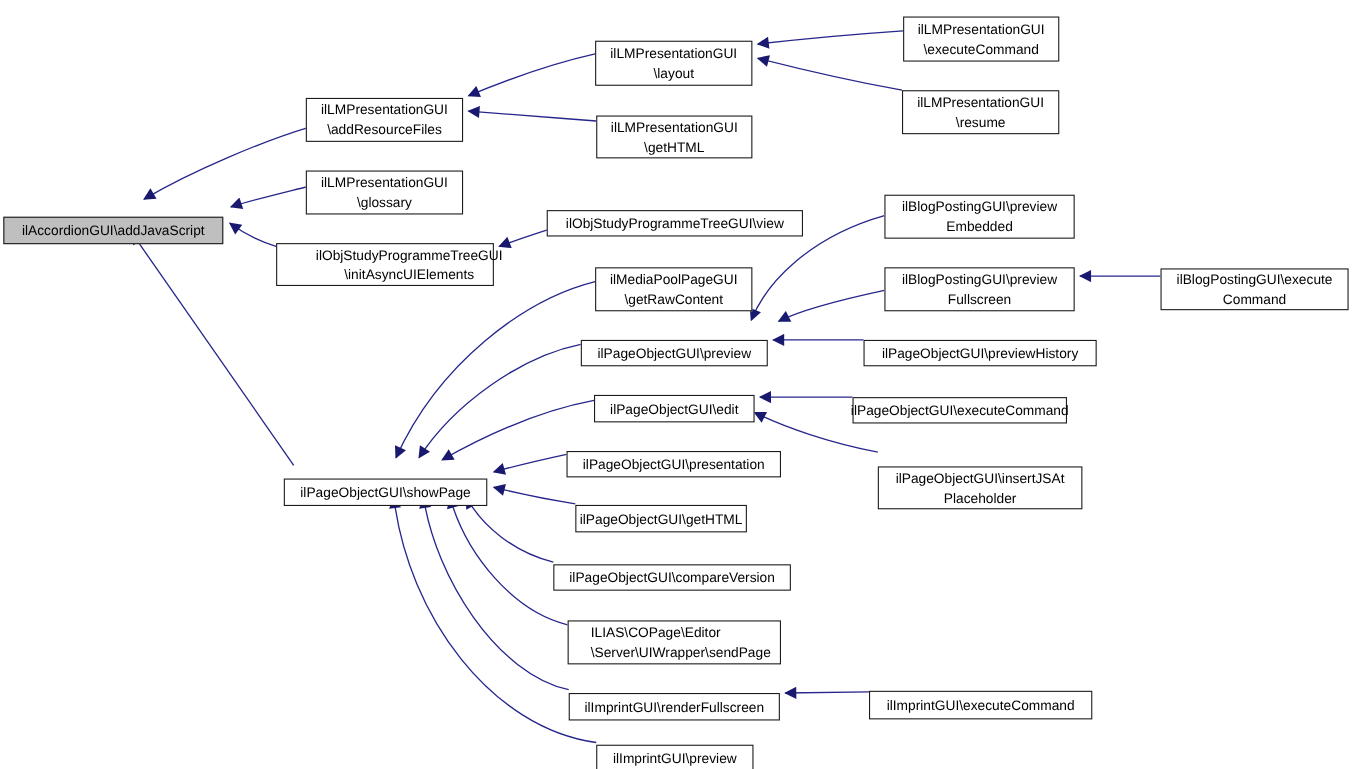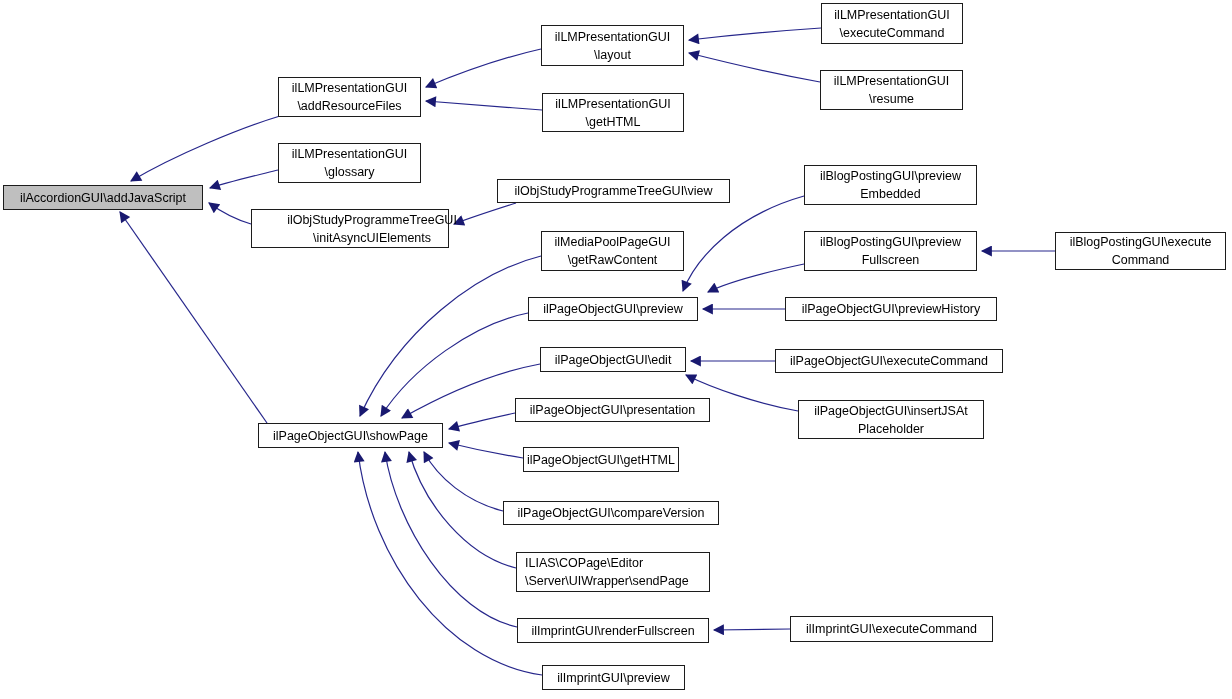--- a/index.html
+++ b/index.html
@@ -21,24 +21,25 @@
     border: 1.4px solid #1c1c1c;
     background: #ffffff;
     display: flex;
     flex-direction: column;
     justify-content: center;
     align-items: center;
     text-align: center;
     line-height: 18px;
     white-space: nowrap;
     cursor: pointer;
+    margin-top: 12px;
   }
   .node span { display: block; }
   .node.root { background: #bfbfbf; cursor: default; }
-  .node.align-left { align-items: flex-start; text-align: left; padding-left: 8px; }
+  .node.align-left { align-items: flex-start; text-align: left; padding-left: 20px; }
 </style>
 </head>
 <body>
 
 <div class="canvas">
 
   <svg class="edge-layer" viewBox="0 0 1232 699" xmlns="http://www.w3.org/2000/svg">
     <defs>
       <marker id="arrow" viewBox="0 0 10 10" refX="9" refY="5" markerWidth="13" markerHeight="11" orient="auto" markerUnits="userSpaceOnUse">
         <path d="M0,0 L10,5 L0,10 z" fill="#191970"></path>
@@ -126,25 +127,25 @@
 
   <div class="node" style="left:1055px;top:232px;width:171px;height:38px;">
     <span>ilBlogPostingGUI\execute</span>
     <span>Command</span>
   </div>
 
   <div class="node" style="left:785px;top:297px;width:212px;height:24px;">
     <span>ilPageObjectGUI\previewHistory</span>
   </div>
 
-  <div class="node" style="left:775px;top:349px;width:228px;height:24px;">
+  <div class="node" style="left:775px;top:349px;width:195px;height:24px;">
     <span>ilPageObjectGUI\executeCommand</span>
   </div>
 
-  <div class="node" style="left:798px;top:400px;width:186px;height:39px;">
+  <div class="node" style="left:798px;top:412px;width:186px;height:39px;">
     <span>ilPageObjectGUI\insertJSAt</span>
     <span>Placeholder</span>
   </div>
 
   <div class="node" style="left:541px;top:231px;width:143px;height:40px;">
     <span>ilMediaPoolPageGUI</span>
     <span>\getRawContent</span>
   </div>
 
   <div class="node" style="left:540px;top:347px;width:146px;height:25px;">

